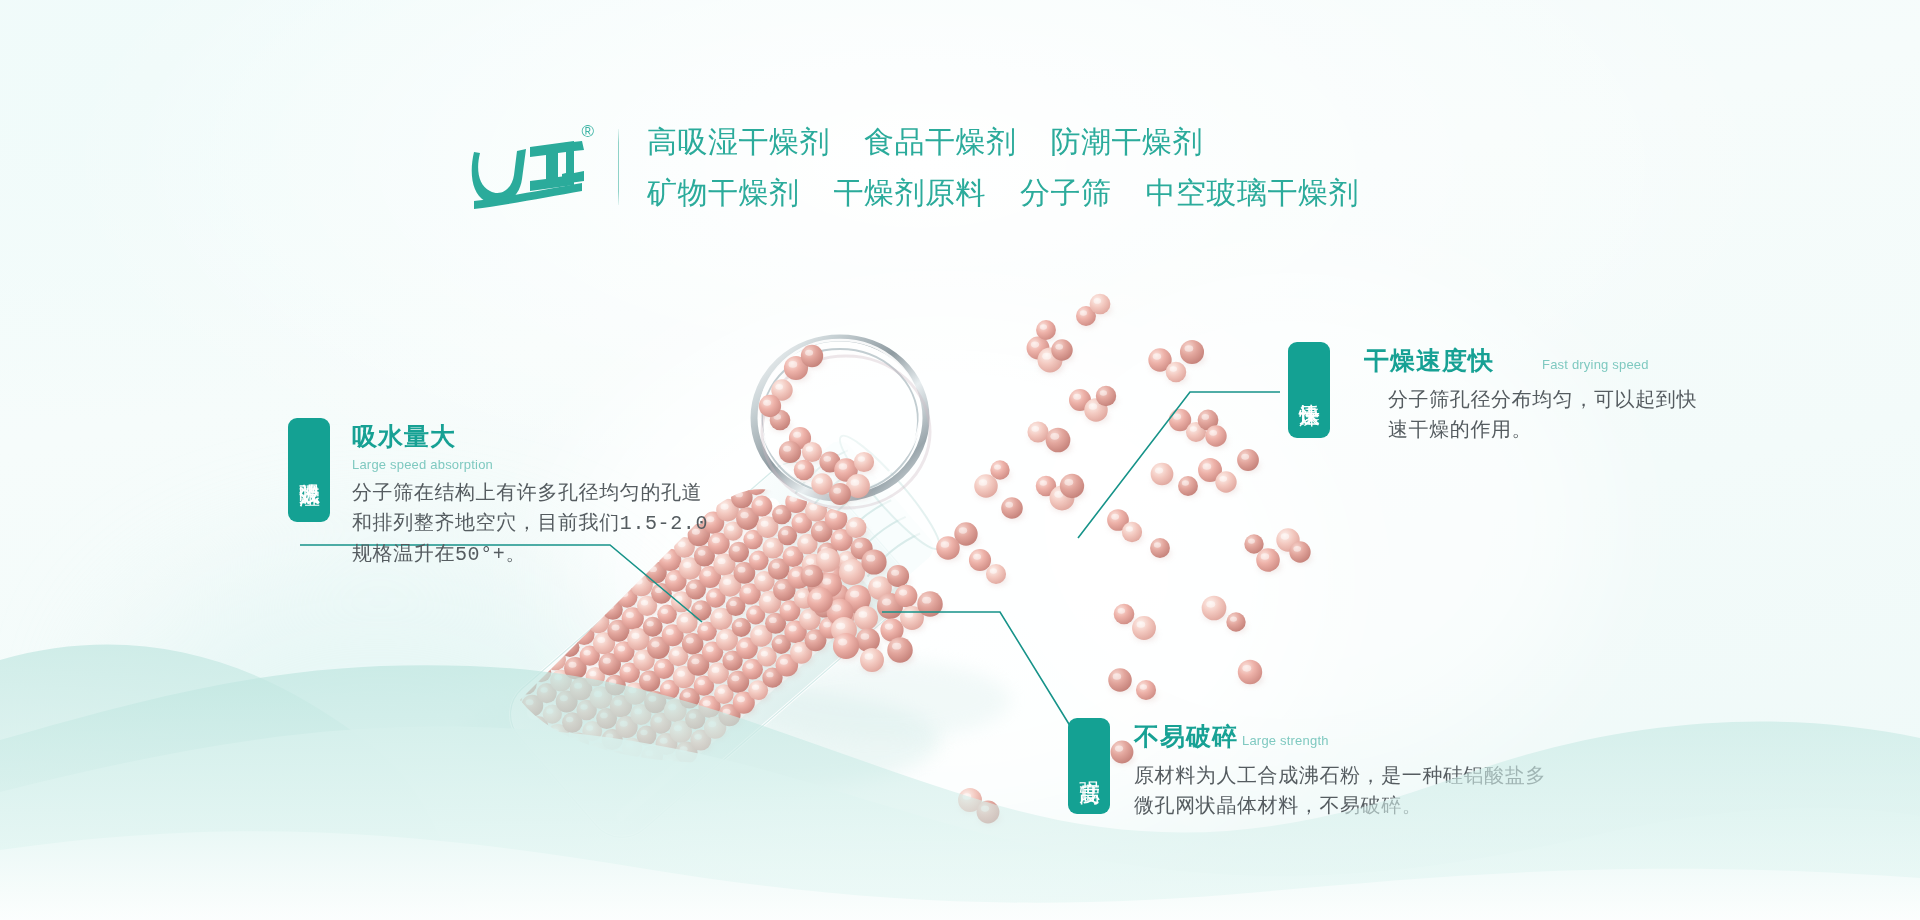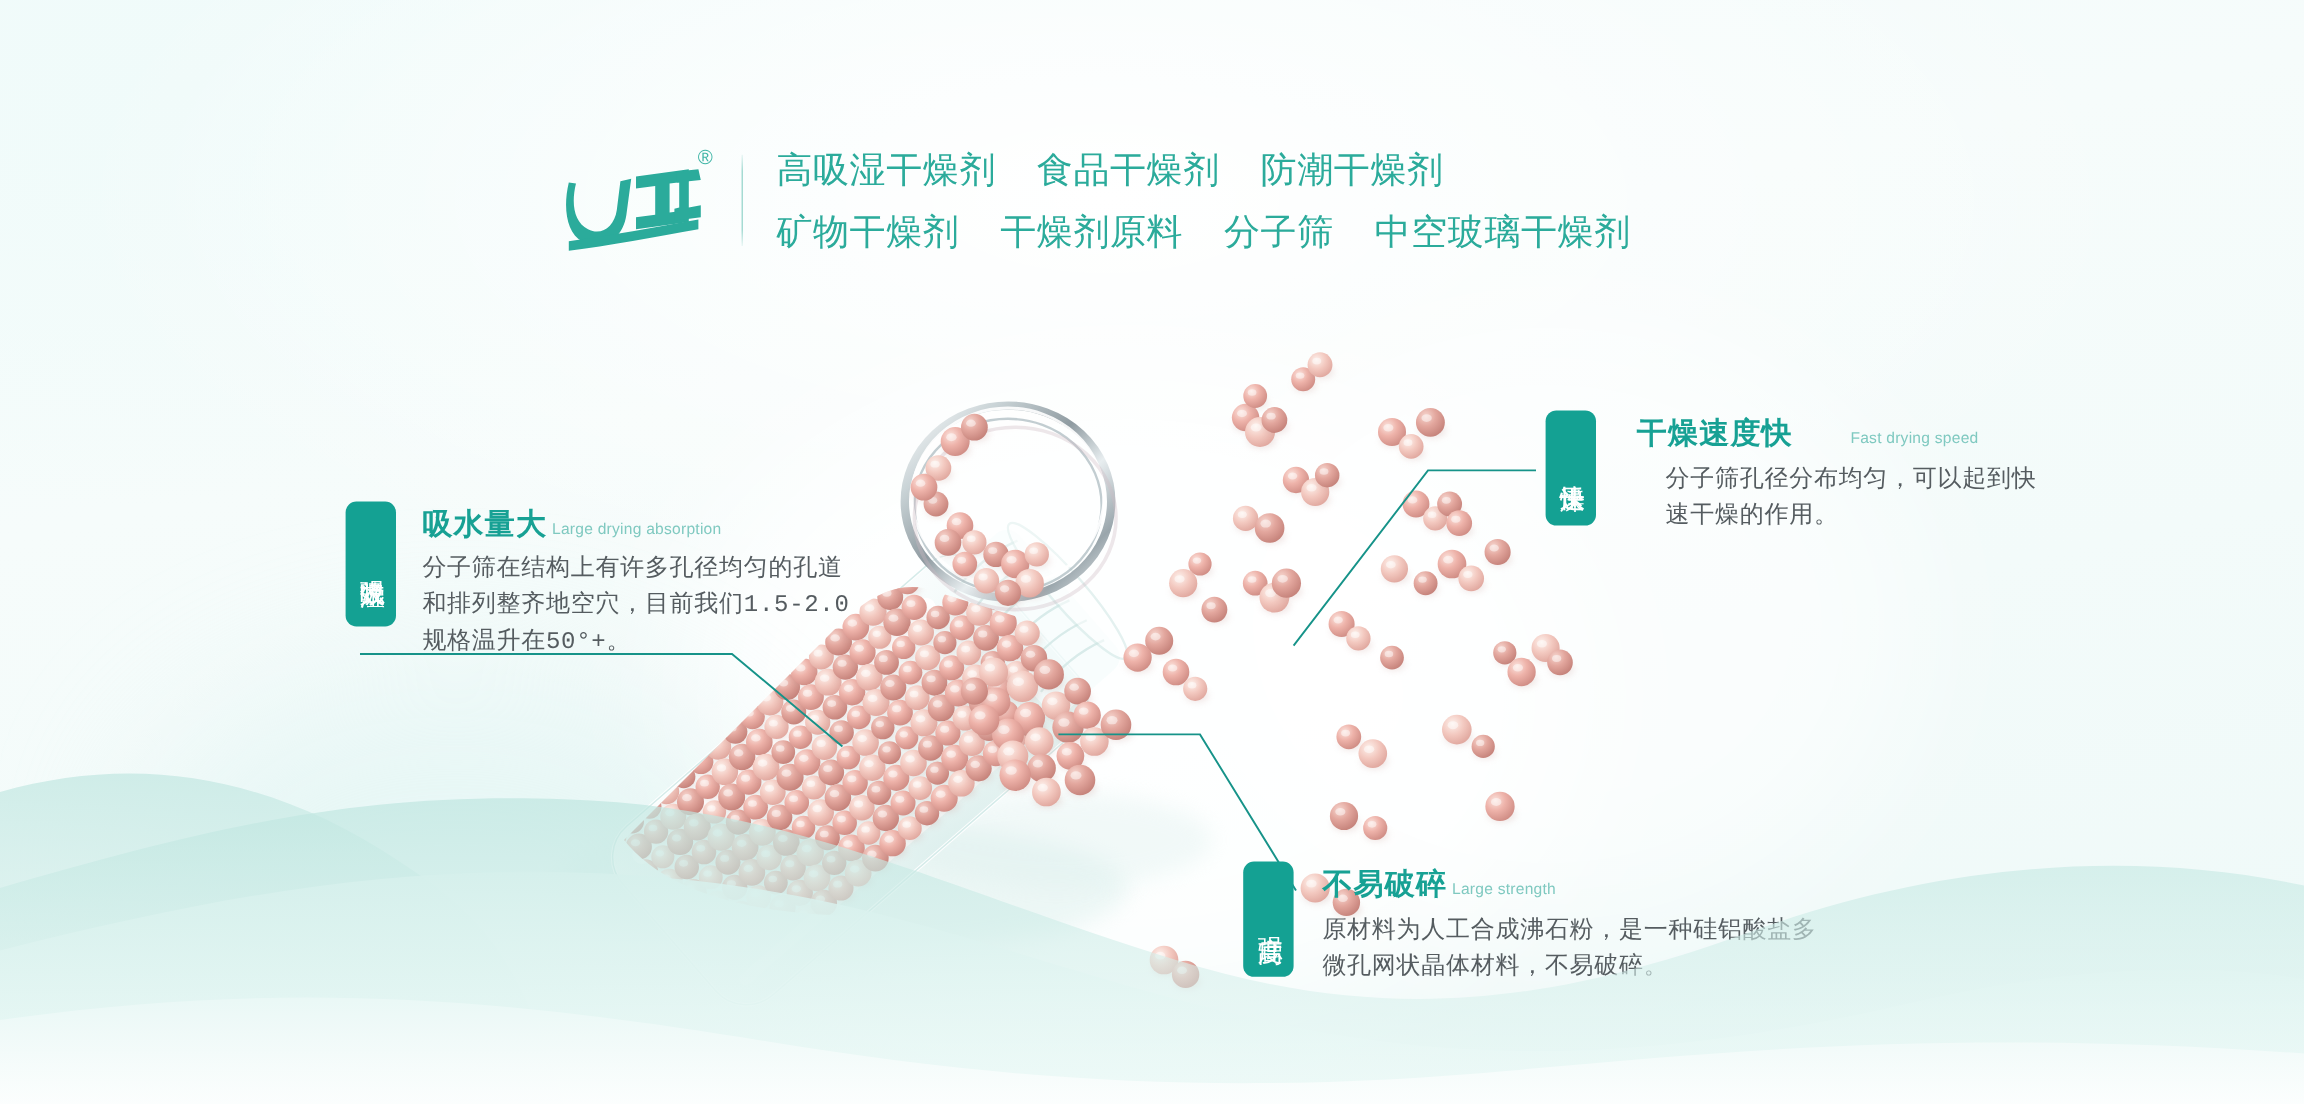--- a/index.html
+++ b/index.html
@@ -67,28 +67,28 @@
     display:flex; align-items:center; justify-content:center;
   }
   .co-body{ padding-top:2px; }
   .co-title-row{ display:flex; align-items:baseline; gap:4px; margin-bottom:7px; }
   .co-title{ font-size:25px; font-weight:bold; color:#17a194; letter-spacing:1px; }
   .co-sub{ font-size:13px; color:#7fc9c0; letter-spacing:.2px; }
   .co-text{ font-size:20px; line-height:1.52; color:#555c60; letter-spacing:.6px; }
 
   #callout-absorption{ left:288px; top:418px; }
   #callout-absorption .badge{ height:104px; }
-  #callout-absorption .co-title-row{ padding-left:6px; }
+  #callout-absorption .co-title-row{ padding-left:6px;flex-direction:column; }
   #callout-absorption .co-text{ padding-left:6px; }
 
   #callout-speed{ left:1288px; top:342px; }
   #callout-speed .badge{ height:96px; }
   #callout-speed .co-title-row{ padding-left:18px;gap:48px; }
 
-  #callout-strength{ left:1036px; top:718px;justify-content:space-between; }
+  #callout-strength{ left:1068px; top:718px;justify-content:space-between; }
   #callout-strength .badge{ height:96px; }
   #callout-strength .co-title-row{ padding-left:8px; }
   #callout-strength .co-text{ padding-left:8px; }
 </style>
 </head>
 <body>
 
 <div id="banner">
 
   <div class="glow g1"></div>
@@ -1560,21 +1560,21 @@
         <span class="nav-item">中空玻璃干燥剂</span>
       </div>
     </div>
   </div>
 
   <div class="callout" id="callout-absorption">
     <div class="badge">强效吸湿</div>
     <div class="co-body">
       <div class="co-title-row">
         <span class="co-title">吸水量大</span>
-        <span class="co-sub">Large drying absorption</span>
+        <span class="co-sub">Large speed absorption</span>
       </div>
       <div class="co-text" style="width:370px;font-family:Liberation Mono, monospace;">分子筛在结构上有许多孔径均匀的孔道和排列整齐地空穴，目前我们1.5-2.0规格温升在50°+。</div>
     </div>
   </div>
 
   <div class="callout" id="callout-speed">
     <div class="badge">快速干燥</div>
     <div class="co-body">
       <div class="co-title-row">
         <span class="co-title">干燥速度快</span>

